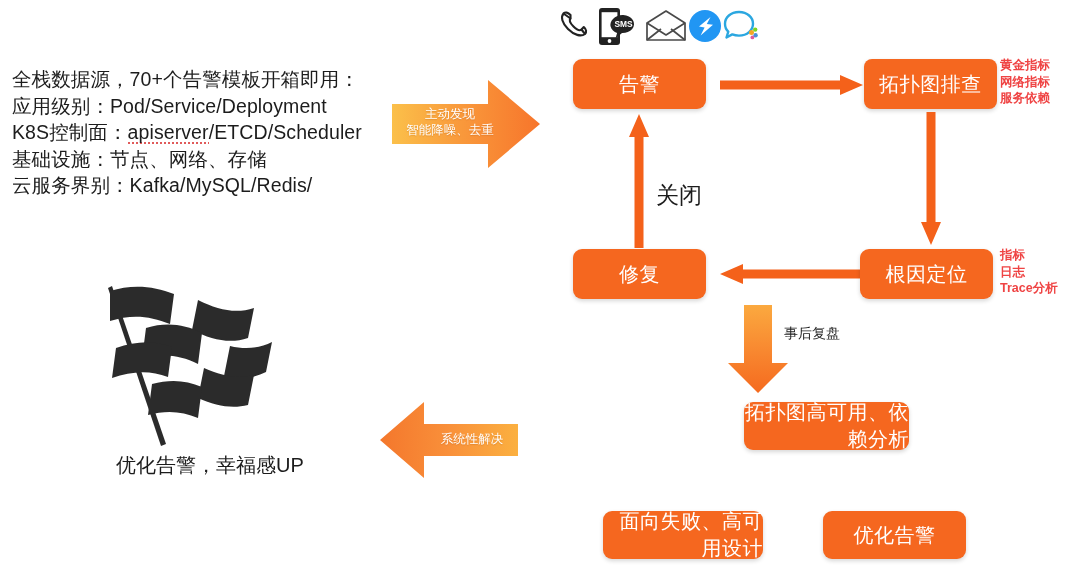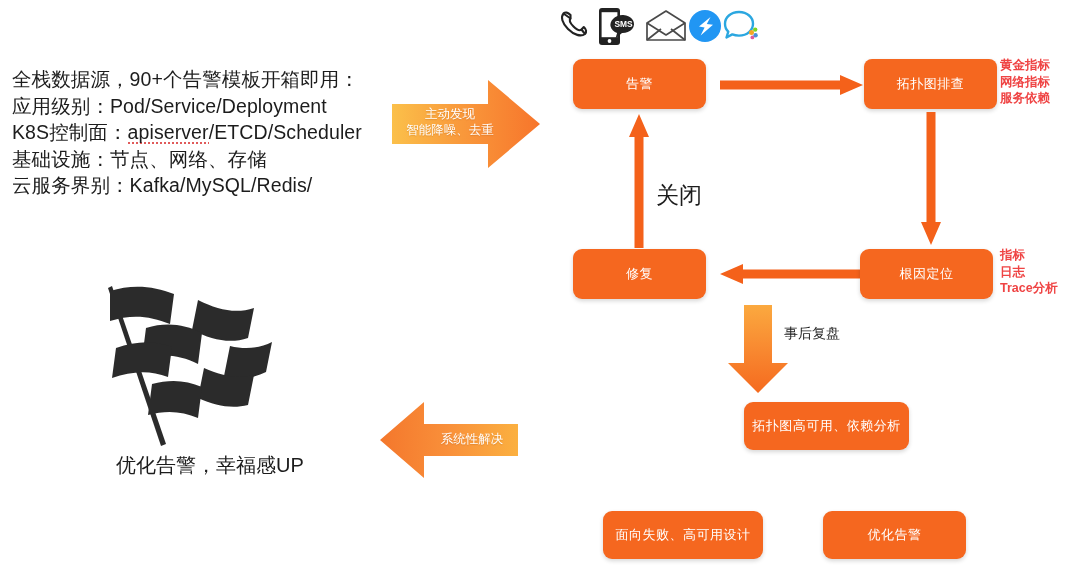--- a/index.html
+++ b/index.html
@@ -54,23 +54,23 @@
 
   
   .pbox {
     background: #F5671F;
     color: #ffffff;
     border-radius: 9px;
     box-shadow: 0 2px 4px rgba(0,0,0,0.16);
     display: flex;
     align-items: center;
     justify-content: center;
-    font-size: 13px;
+    font-size: 20px;
     letter-spacing: 0.5px;
-    text-align: left;
+    text-align: right;
     box-sizing: border-box;
   }
 
   
   .conn { position: absolute; }
   .conn svg { display: block; }
 
   
   .blockarrow { position: absolute; }
   .blockarrow svg { display: block; }
@@ -111,21 +111,21 @@
     gap: 0;
   }
   #icon-strip .ic { display: block; }
 </style>
 </head>
 <body>
 
 <div id="canvas">
 
   <div id="intro-text" class="abs">
-    <span class="line">全栈数据源，90+个告警模板开箱即用：</span>
+    <span class="line">全栈数据源，70+个告警模板开箱即用：</span>
     <span class="line">应用级别：Pod/Service/Deployment</span>
     <span class="line"><span>K8S控制面：</span><span class="squiggle">apiserver</span><span>/ETCD/Scheduler</span></span>
     <span class="line">基础设施：节点、网络、存储</span>
     <span class="line">云服务界别：Kafka/MySQL/Redis/</span>
   </div>
 
   <div class="abs" style="left:88px; top:276px;">
     <svg width="200" height="180" viewBox="0 0 200 180" aria-hidden="true">
 
       <path d="M20 12 L24 10 L78 168 L73 170 Z" fill="#2b2b2b"></path>

